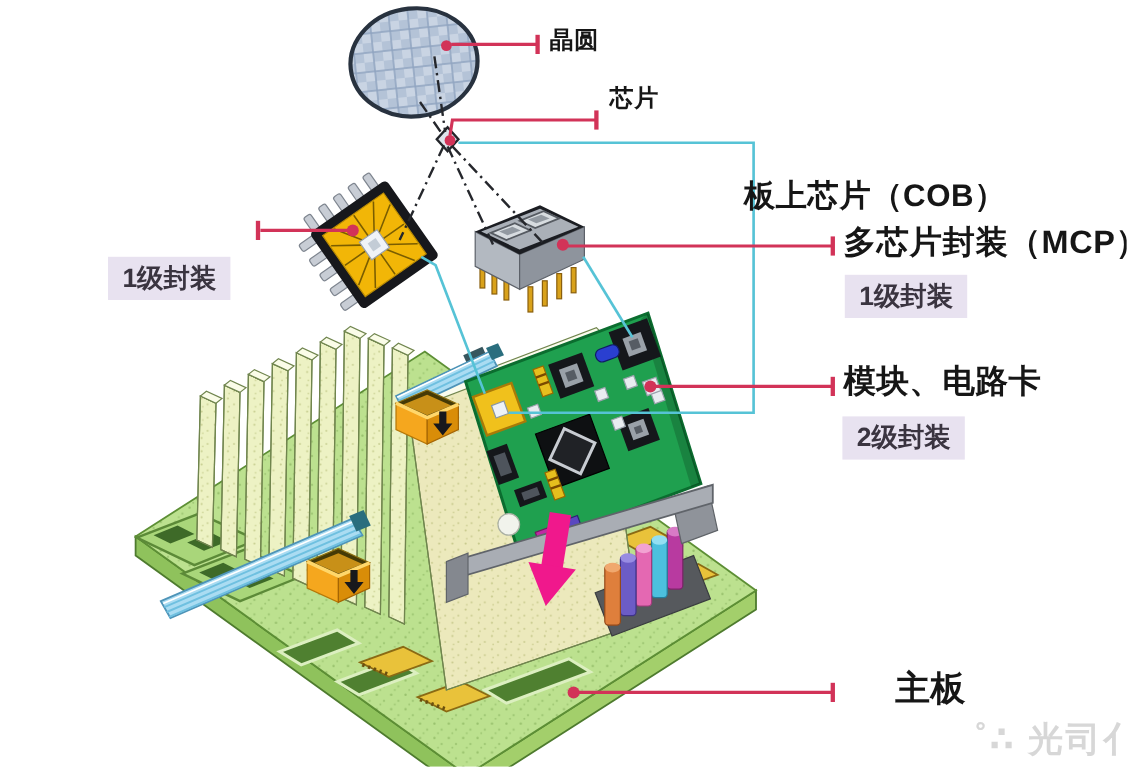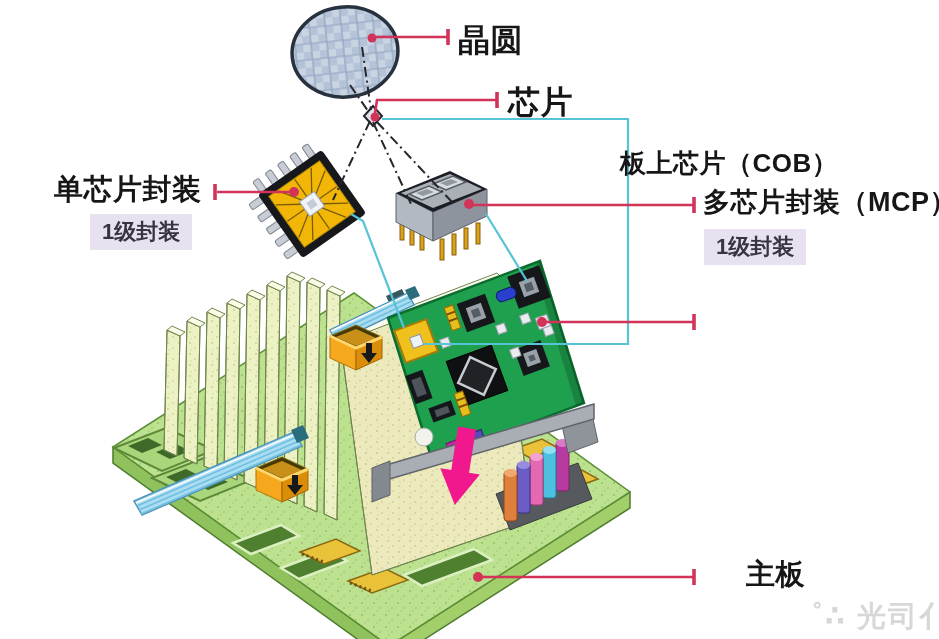--- a/index.html
+++ b/index.html
@@ -4,21 +4,21 @@
 <style>
   :root{
     --leader-red:#d23358; --leader-cyan:#56c3d6;
     --badge-bg:#e8e2f0; --badge-text:#3a3440; --label-text:#161616;
     --board-green:#bce18f; --module-green:#1fa04f; --package-gold:#f2b607; --arrow-pink:#f0188c;
   }
   html,body{margin:0;padding:0;background:#fff;}
   #stage{position:relative;width:939px;height:639px;background:#fff;overflow:hidden;
          font-family:"Liberation Sans","DejaVu Sans",sans-serif;}
   #art{position:absolute;left:0;top:0;}
-  .label{position:absolute;font-weight:700;color:var(--label-text);font-size:32px;
+  .label{position:absolute;font-weight:700;color:var(--label-text);font-size:20px;
          letter-spacing:.5px;white-space:nowrap;line-height:1.1;}
   .fs26{font-size:26px}.fs27{font-size:27px}.fs29{font-size:29px}
   .badge{position:absolute;background:var(--badge-bg);color:var(--badge-text);
          font-weight:700;font-size:22px;padding:4px 12px;white-space:nowrap;line-height:1.25;}
   .watermark{position:absolute;font-size:29px;font-weight:700;color:#bdbdbd;opacity:.6;
              white-space:nowrap;letter-spacing:2px;}
   
   .ln-red{stroke:var(--leader-red);stroke-width:2.6;fill:none;}
   .tick-red{stroke:var(--leader-red);stroke-width:3.6;fill:none;}
   .dot-red{fill:var(--leader-red);stroke:none;}
@@ -337,21 +337,22 @@
         <line class="tick-red" x1="694" y1="314" x2="694" y2="330"></line>
         <circle class="dot-red" cx="542" cy="322" r="5"></circle>
 
     <line class="ln-red" x1="482" y1="577" x2="693" y2="577"></line>
         <line class="tick-red" x1="694" y1="569" x2="694" y2="585"></line>
         <circle class="dot-red" cx="478" cy="577" r="5"></circle>
   </g>
 </svg>
 
   <div class="label" style="left:458px;top:23px">晶圆</div>
-  <div class="label" style="left:508px;top:85px">芯片</div>
+  <div class="label" style="left:508px;top:71px">芯片</div>
   <div class="label fs26" style="left:620px;top:149px">板上芯片（COB）</div>
-  <div class="label fs29" style="left:54px;top:174px">单芯片封装</div>
   <div class="badge" style="left:90px;top:214px">1级封装</div>
   <div class="label fs27" style="left:703px;top:188px">多芯片封装（MCP）</div>
   <div class="badge" style="left:704px;top:229px">1级封装</div>
+  <div class="label fs27" style="left:703px;top:304px">模块、电路卡</div>
+  <div class="badge" style="left:702px;top:347px">2级封装</div>
   <div class="label fs29" style="left:746px;top:559px">主板</div>
   <div class="watermark" style="left:793px;top:597px">゜∴ 光司亻</div>
 </div>
 
 </body></html>

